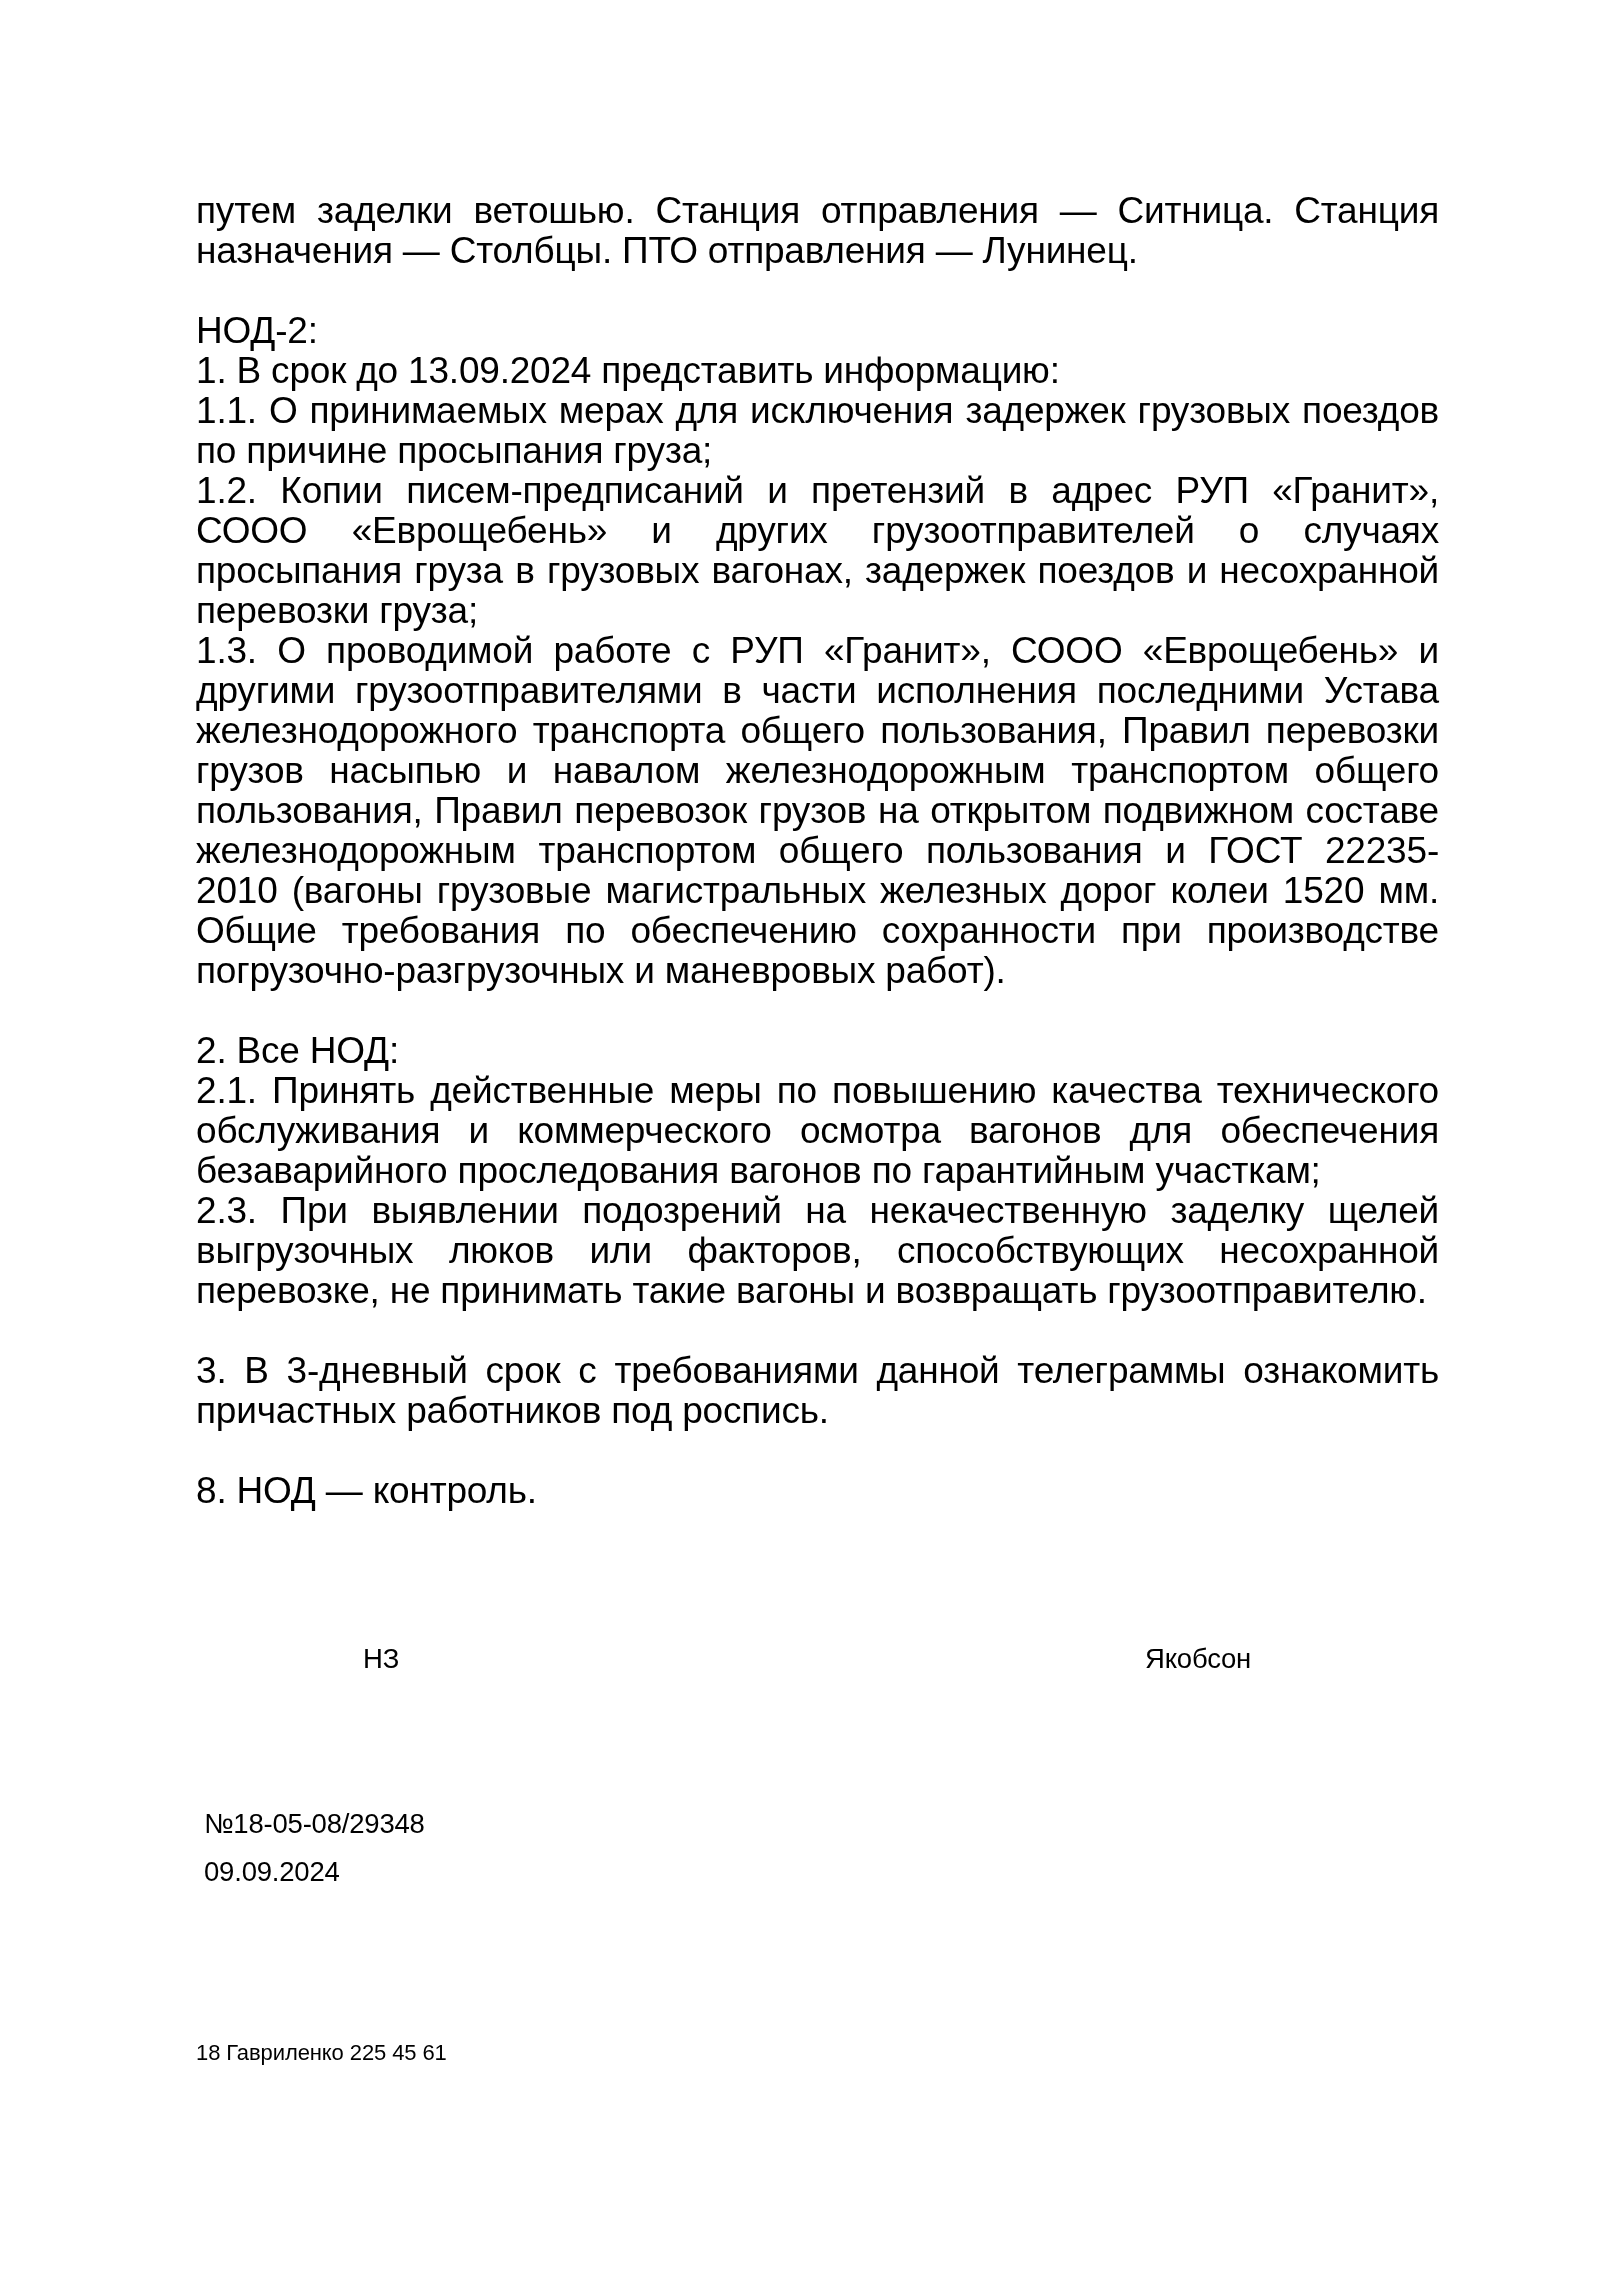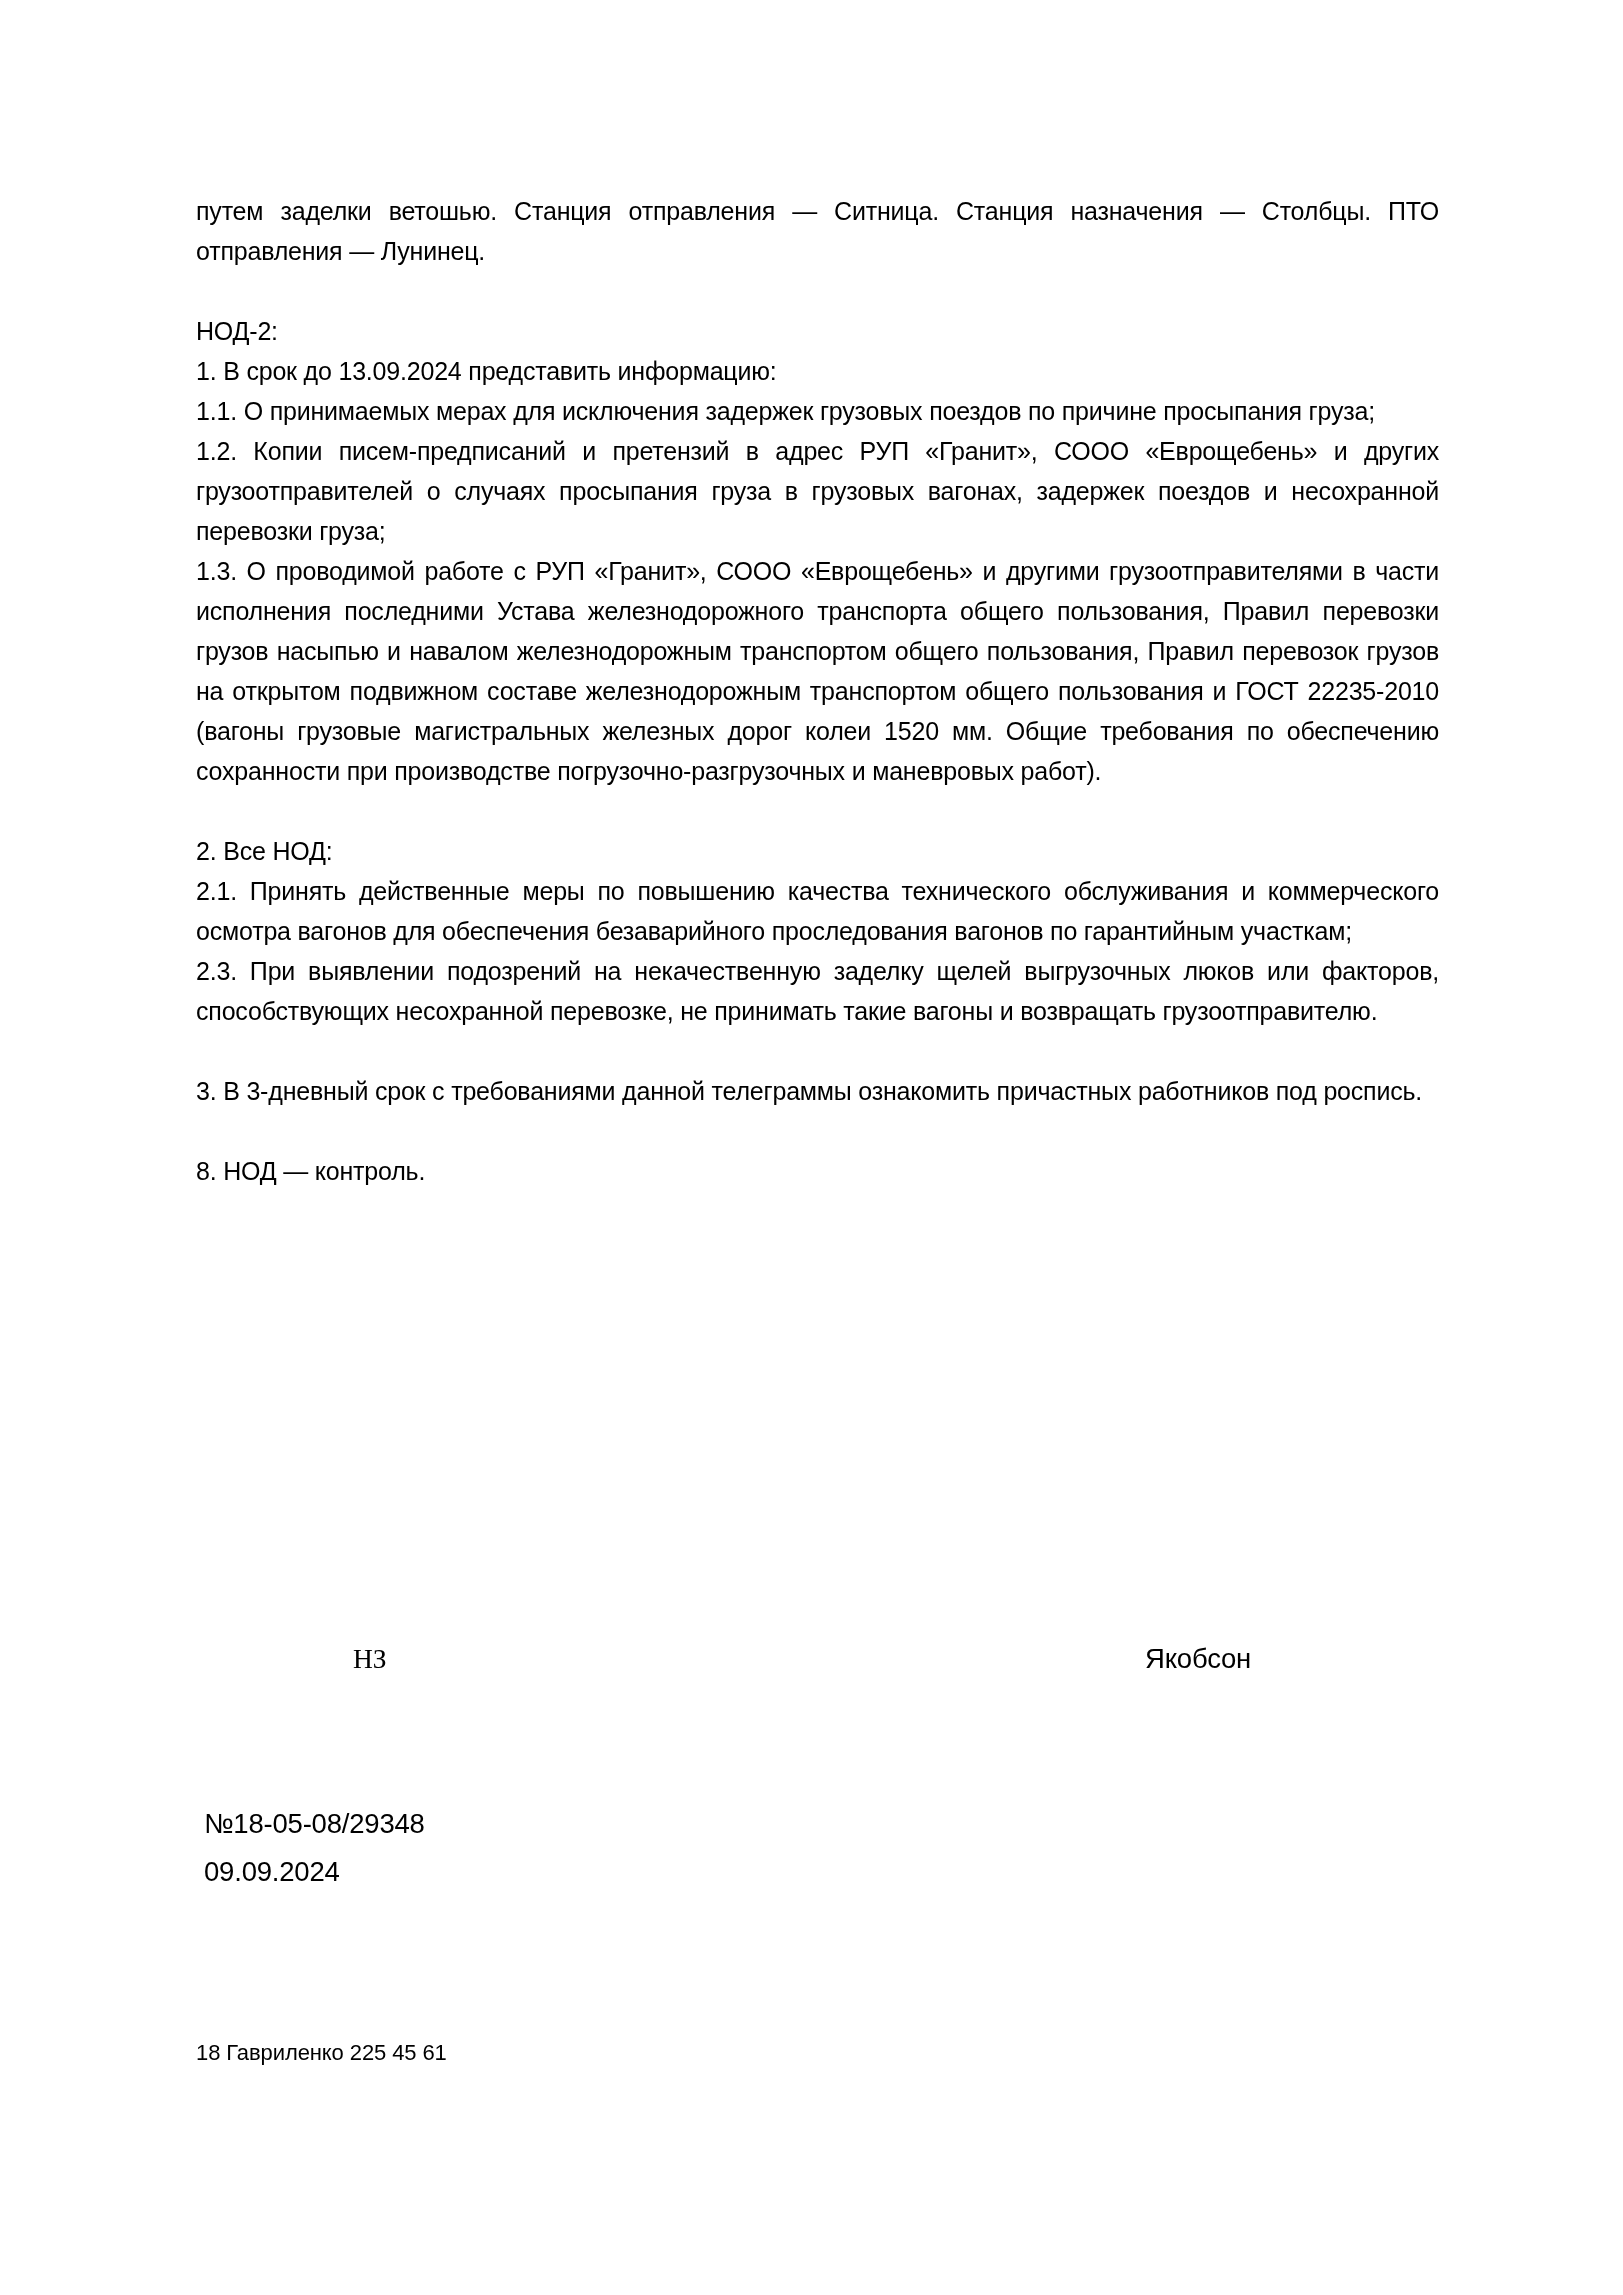--- a/index.html
+++ b/index.html
@@ -14,21 +14,21 @@
     background: #ffffff;
     color: #000000;
     font-family: "Liberation Sans", sans-serif;
     overflow: hidden;
   }
   .body-text {
     position: absolute;
     left: 196px;
     top: 191px;
     width: 1243px;
-    font-size: 25px;
+    font-size: 37px;
     line-height: 40px;
     letter-spacing: -0.2px;
   }
   .para {
     margin: 0;
     text-align: justify;
   }
   .para.blank {
     height: 40px;
   }
@@ -37,23 +37,22 @@
     left: 196px;
     top: 1639px;
     width: 1243px;
     height: 40px;
     font-size: 27.5px;
     line-height: 40px;
     letter-spacing: -0.2px;
   }
   .sig-left {
     position: absolute;
-    left: 157px;
+    left: 167px;
     top: 0;
-    font-family: Liberation Serif, serif;
   }
   .sig-right {
     position: absolute;
     left: 949px;
     top: 0;
     text-align: right;
   }
   .reference {
     position: absolute;
     left: 196px;

